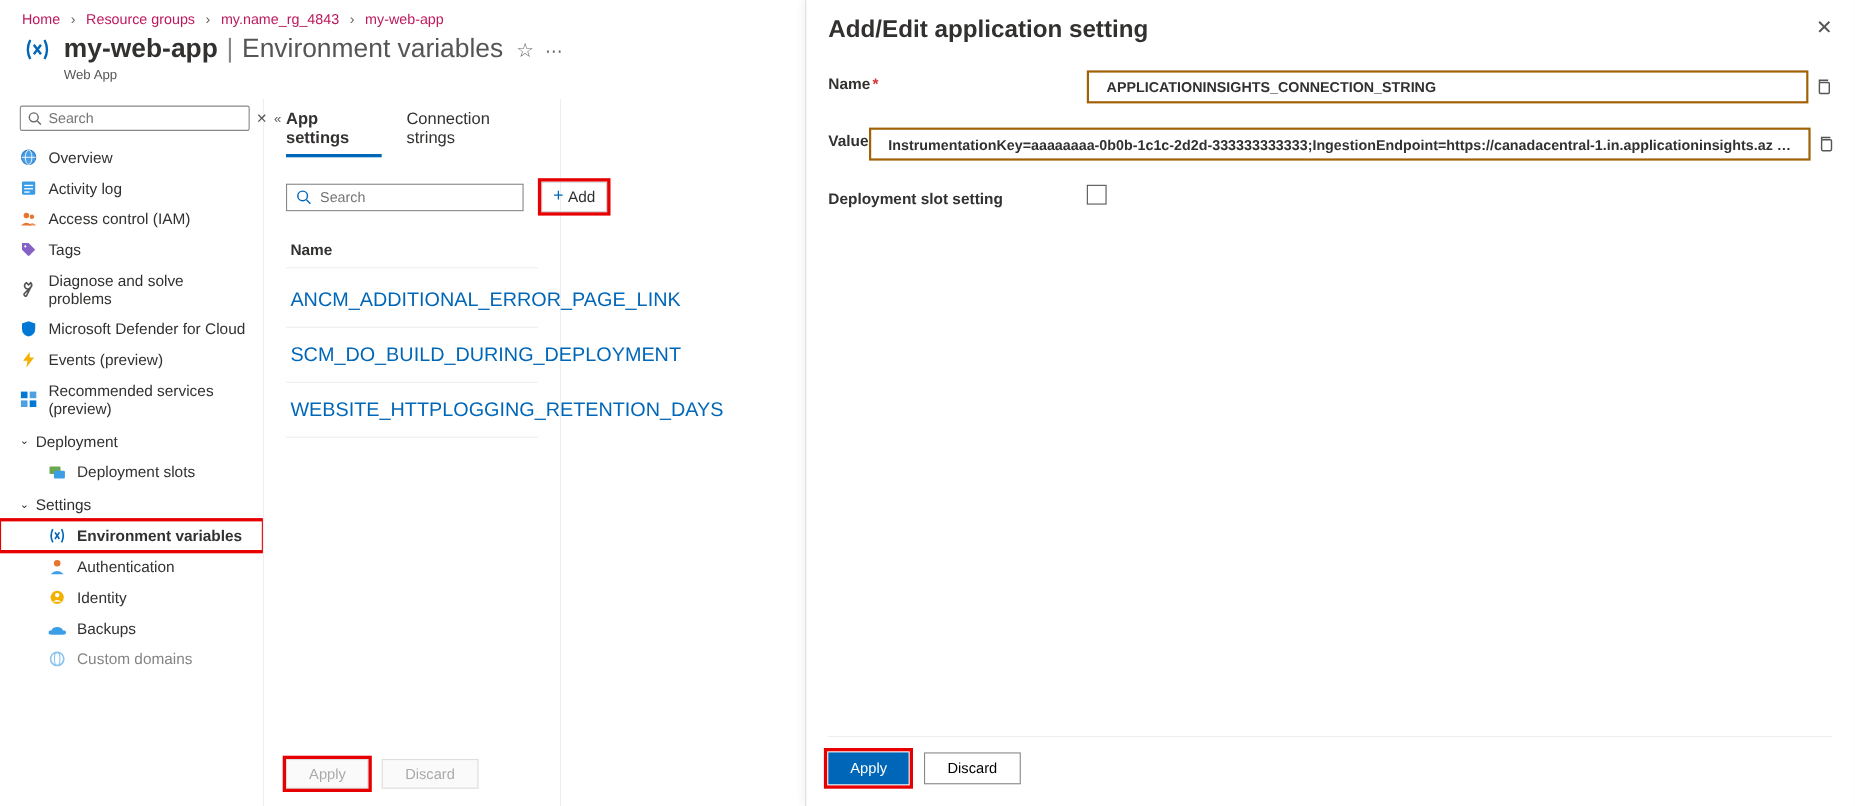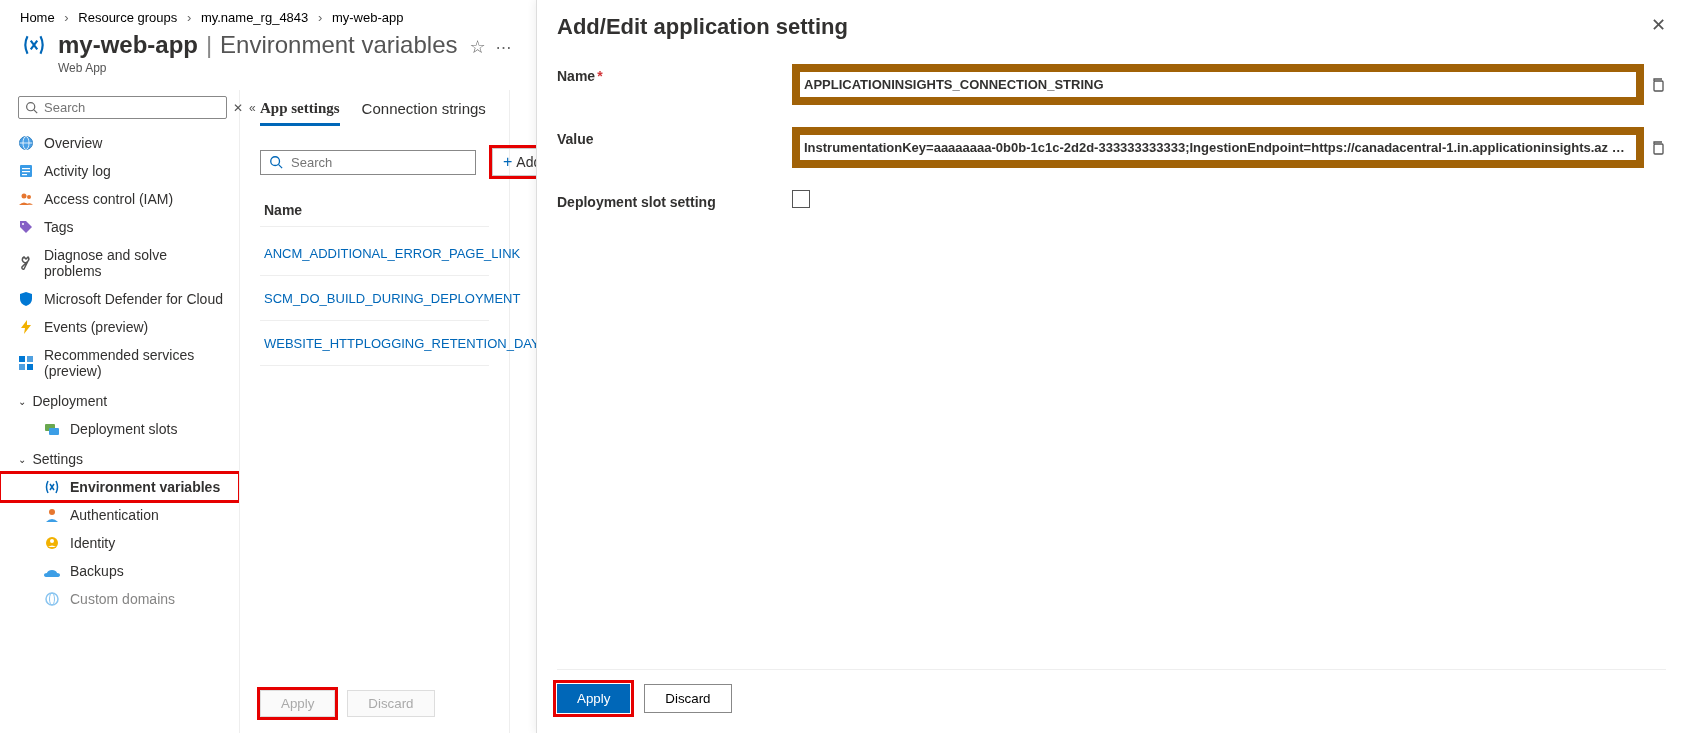--- a/index.html
+++ b/index.html
@@ -1,20 +1,20 @@
 <!DOCTYPE html>
 <html><head>
 <meta charset="utf-8">
 <style>
 * { box-sizing: border-box; margin: 0; padding: 0; font-family: "Segoe UI", Arial, sans-serif; }
 body { width: 1686px; height: 733px; overflow: hidden; font-size: 14px; color: #323130; background: #fff; position: relative; }
 
 
 .breadcrumb { padding: 10px 20px 6px; font-size: 13px; }
-.breadcrumb a { color: #000000; text-decoration: none; }
+.breadcrumb a { color: #be185d; text-decoration: none; }
 .breadcrumb .sep { color: #666; margin: 0 6px; }
 
 
 .title-row { display: flex; align-items: center; padding: 0 20px 6px; gap: 10px; }
 .title-icon { width: 28px; height: 28px; color: #0067b8; display:flex; align-items:center; justify-content:center; }
 .title-main { font-size: 24px; font-weight: 600; }
 .title-sub { font-size: 24px; font-weight: 400; color: #555; }
 .title-pipe { font-size:24px; color:#888; margin:0 4px;}
 .title-star { color:#666; font-size:18px; margin-left:8px;}
 .title-more { color:#666; font-size:16px; margin-left:6px;}
@@ -35,44 +35,44 @@
 .nav-section { display:flex; align-items:center; gap:6px; padding:8px 12px 6px 18px; cursor:pointer; }
 .nav-section .chev { font-size:10px; }
 .nav-child { padding-left: 44px; }
 .nav-item.highlighted { outline:3px solid #e60000; outline-offset:-1px; }
 .scroll-thumb { position:absolute; right:2px; top:120px; width:7px; height:160px; background:#c7c7c7; border-radius:4px;}
 
 
 .main { flex:1; padding: 10px 20px; position:relative; border-right:1px solid #eee; max-width:270px;}
 .tabs { display:flex; gap:22px; margin-bottom:22px; }
 .tab { font-size:15px; padding-bottom:6px; cursor:pointer; }
-.tab.active { font-weight:600; border-bottom:3px solid #0067b8;font-family:Liberation Serif, serif; }
+.tab.active { font-weight:600; border-bottom:3px solid #0067b8; }
 .search-add-row { display:flex; gap:16px; align-items:center; margin-bottom:18px;}
 .filter-box { flex:1; display:flex; align-items:center; border:1px solid #888; padding:4px 8px; gap:8px; font-size:13px;}
 .filter-box input { border:none; outline:none; flex:1; font-size:13px;}
 .add-btn { display:flex; align-items:center; gap:4px; border:1px solid #ccc; padding:4px 10px; cursor:pointer; }
 .add-btn.highlighted { outline:3px solid #e60000; }
 .add-btn .plus { color:#0067b8; font-size:16px; font-weight:300;}
 .table-head { font-weight:600; padding:8px 4px; border-bottom:1px solid #eee; margin-bottom:4px;}
 .setting-row { padding:14px 4px; border-bottom:1px solid #eee; }
-.setting-row a { color:#0067b8; text-decoration:none; font-size:13px;}
+.setting-row a { color:#0067b8; text-decoration:none; font-size:18px;}
 .bottom-bar { position:absolute; bottom:16px; left:20px; display:flex; gap:12px; }
 .btn-disabled { border:1px solid #ddd; background:#fafafa; color:#aaa; padding:5px 20px; }
 .btn-disabled.highlighted { outline:3px solid #e60000; }
 
 
-.panel { position:absolute; top:0; right:0; bottom:0; width:1150px; background:#fff; border-left:1px solid #ddd; box-shadow:-2px 0 8px rgba(0,0,0,0.06); padding: 14px 20px 0 20px; display:flex; flex-direction:column;}
+.panel { position:absolute; top:0; right:0; bottom:0; width:954px; background:#fff; border-left:1px solid #ddd; box-shadow:-2px 0 8px rgba(0,0,0,0.06); padding: 14px 20px 0 20px; display:flex; flex-direction:column;}
 .panel-head { display:flex; justify-content:space-between; align-items:flex-start; margin-bottom:24px;}
 .panel-title { font-size:22px; font-weight:600; }
 .close-btn { font-size:18px; color:#555; cursor:pointer; }
 .form-row { display:flex; align-items:flex-start; margin-bottom:22px;font-weight:bold; }
 .form-label { width:235px; font-size:14px; padding-top:4px;}
 .form-label .req { color:#d13438; margin-left:2px;}
 .form-field-wrap { flex:1; display:flex; align-items:center; gap:6px;}
-.form-field { flex:1; border:8px solid #a16207; padding:5px 4px; font-size:13px; background:#fff; min-height:30px; display:flex; align-items:center; overflow:hidden; white-space:nowrap;}
+.form-field { flex:1; border:2px solid #a16207; padding:5px 16px; font-size:13px; background:#fff; min-height:30px; display:flex; align-items:center; overflow:hidden; white-space:nowrap;}
 .form-check { width:18px; height:18px; border:1px solid #555; }
 .copy-icon { width:16px; height:16px; color:#555; cursor:pointer;}
 .panel-footer { margin-top:auto; border-top:1px solid #eee; padding:14px 0 20px; display:flex; gap:14px;}
 .btn-primary { background:#0067b8; color:#fff; border:none; padding:6px 20px; cursor:pointer;}
 .btn-primary.highlighted { outline:3px solid #e60000; outline-offset:1px;}
 .btn-secondary { background:#fff; border:1px solid #888; padding:6px 20px; cursor:pointer;}
 
 svg { display:block; }
 </style>
 </head>

